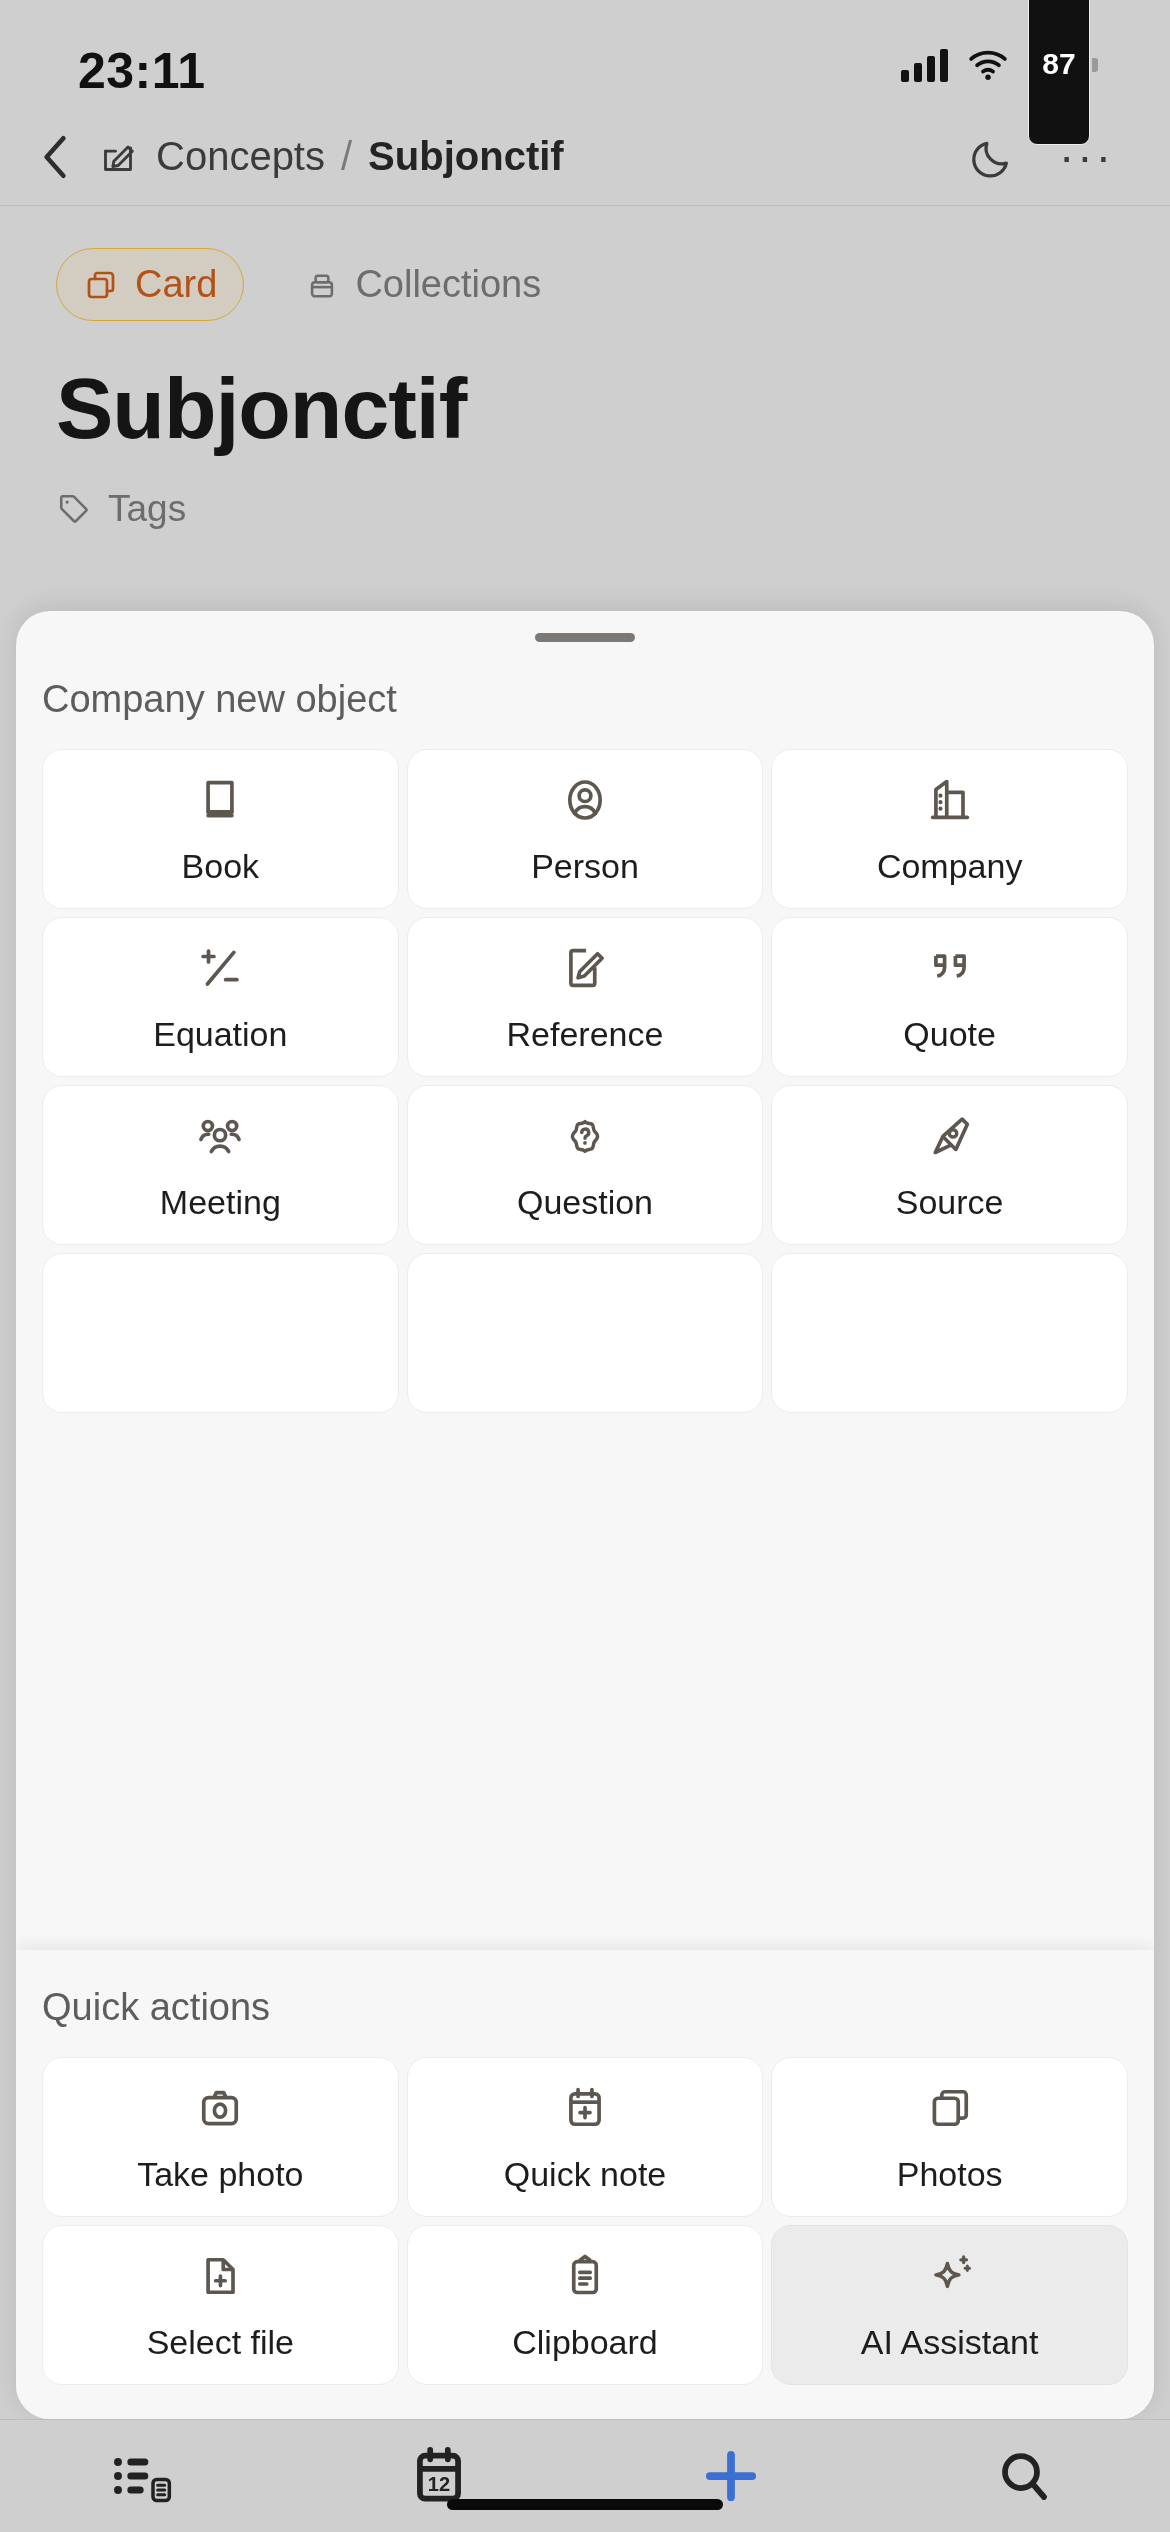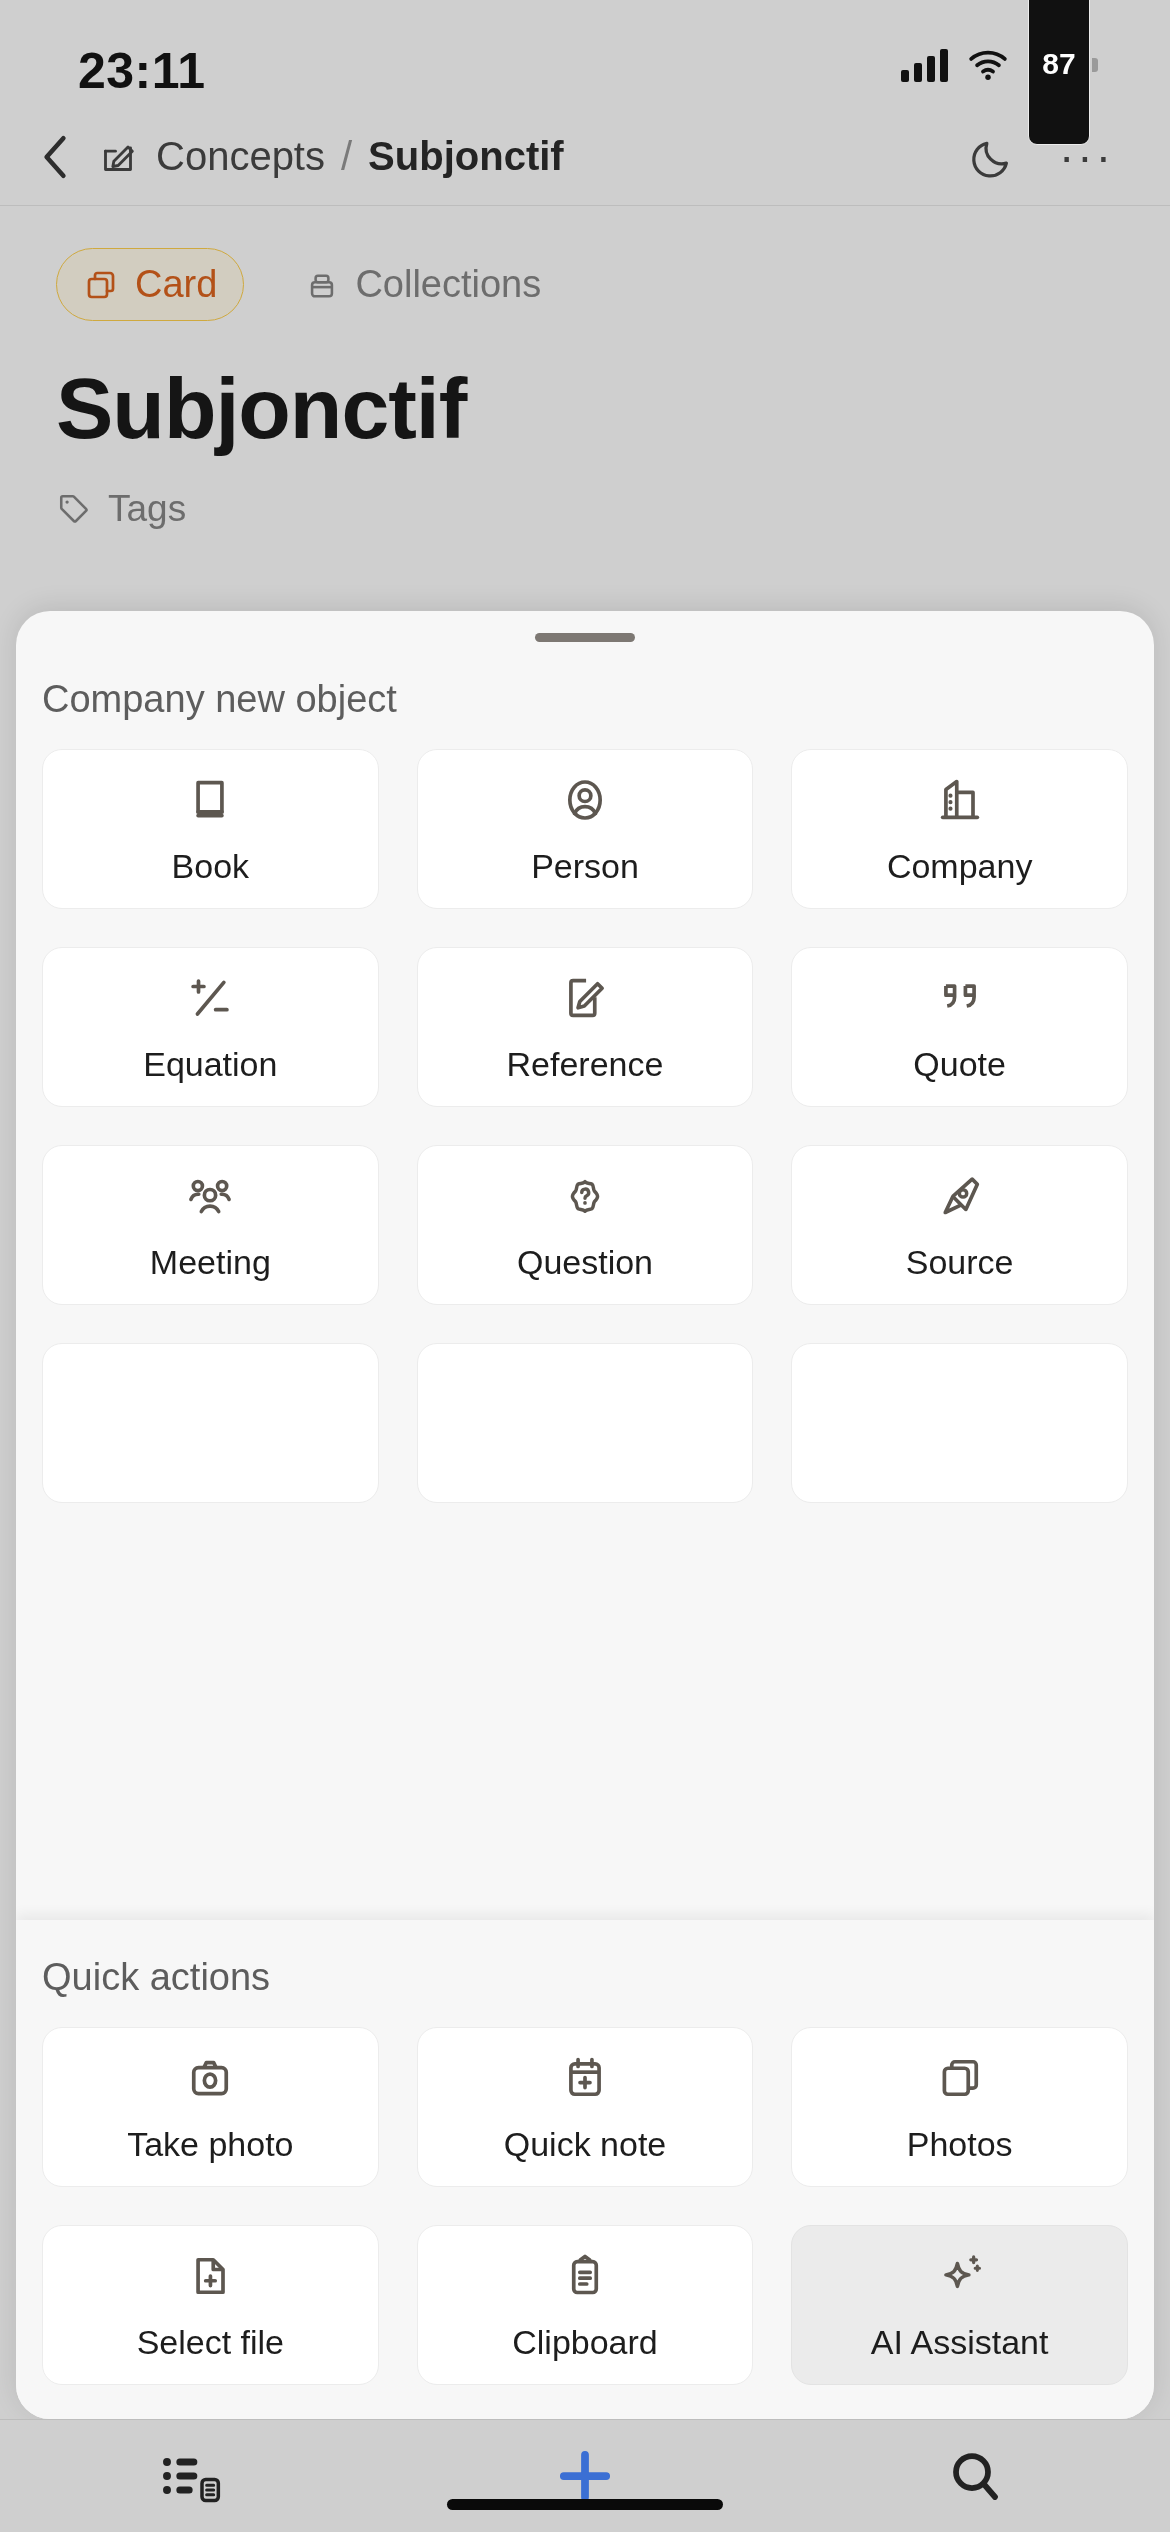--- a/index.html
+++ b/index.html
@@ -104,21 +104,21 @@
   }
   .sheet-scroll {
     flex: 1 1 auto; overflow: hidden; position: relative;
   }
   .section-title {
     font-size: 38px; color: #5d5d5d;
     padding: 36px 24px 0 26px;
   }
   .grid {
     display: grid; grid-template-columns: repeat(3, 1fr);
-    gap: 38px; padding: 28px 26px 0 26px;
+    gap: 8px; padding: 28px 26px 0 26px;
   }
   .cell {
     background: #fff;
     border: 1.5px solid #ececec;
     border-radius: 20px;
     height: 160px;
     display: flex; flex-direction: column;
     align-items: center; justify-content: center; gap: 20px;
   }
   .cell.pressed { background: #ebebeb; border-color: #e3e3e3; }
@@ -451,20 +451,30 @@
           <rect x="7" y="4.5" width="9" height="3" rx="1.5" fill="#222"></rect>
           <rect x="7" y="10.5" width="9" height="3" rx="1.5" fill="#222"></rect>
           <rect x="7" y="16.5" width="7" height="3" rx="1.5" fill="#222"></rect>
           <rect x="18" y="13.5" width="7" height="9" rx="1.6" fill="none" stroke="#222" stroke-width="1.5"></rect>
           <path d="M20 16h3M20 18h3M20 20h3" stroke="#222" stroke-width="1.3" stroke-linecap="round"></path>
         </svg>
       </span>
     </div>
     <div class="slot">
       <span>
+        <svg width="58" height="62" viewBox="0 0 24 26">
+          <rect x="4" y="4.5" width="16" height="18" rx="2.2" fill="none" stroke="#222" stroke-width="2.4"></rect>
+          <path d="M4 10h16" stroke="#222" stroke-width="2.4"></path>
+          <path d="M8.3 2v4M15.7 2v4" stroke="#222" stroke-width="2.4" stroke-linecap="round"></path>
+          <text x="12" y="19.4" text-anchor="middle" font-family="Liberation Sans, sans-serif" font-size="8.4" font-weight="700" fill="#222">12</text>
+        </svg>
+      </span>
+    </div>
+    <div class="slot">
+      <span>
         <svg width="62" height="62" viewBox="0 0 24 24">
           <path d="M12 3.8v16.4M3.8 12h16.4" stroke="#3b6fd4" stroke-width="3" stroke-linecap="round"></path>
         </svg>
       </span>
     </div>
     <div class="slot">
       <span>
         <svg width="60" height="60" viewBox="0 0 24 24">
           <circle cx="10.8" cy="10.4" r="6.4" fill="none" stroke="#222" stroke-width="2.3"></circle>
           <path d="M15.6 15.3 20 20.4" stroke="#222" stroke-width="2.3" stroke-linecap="round"></path>

